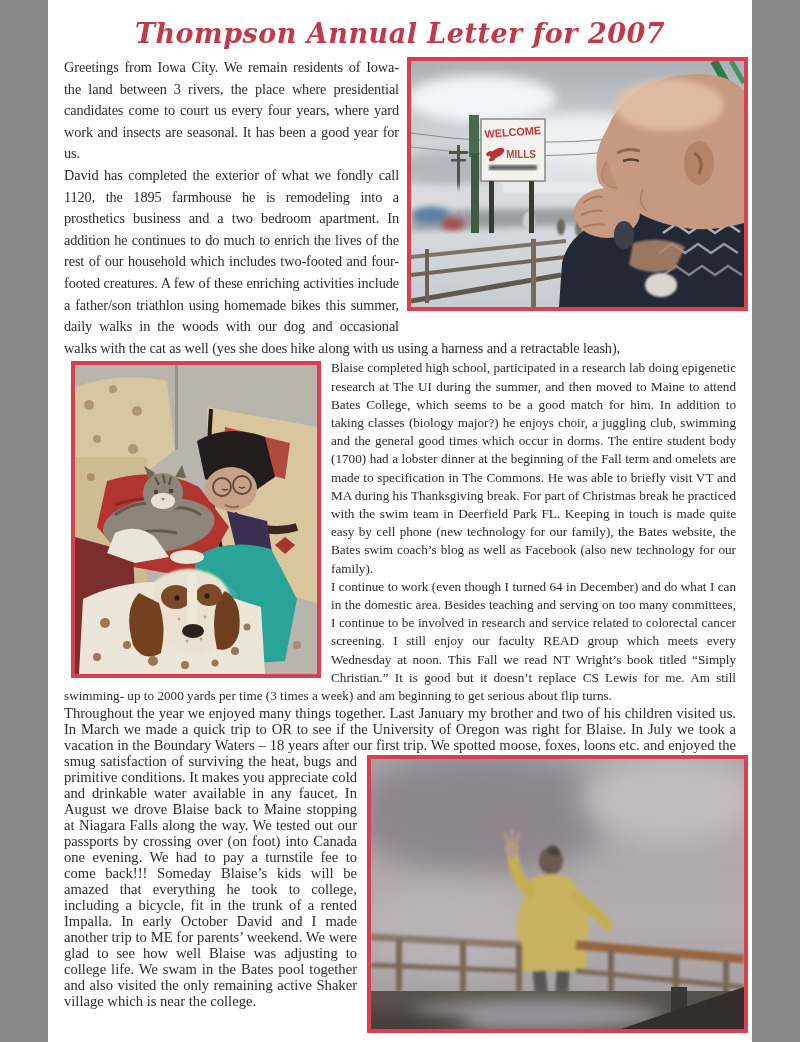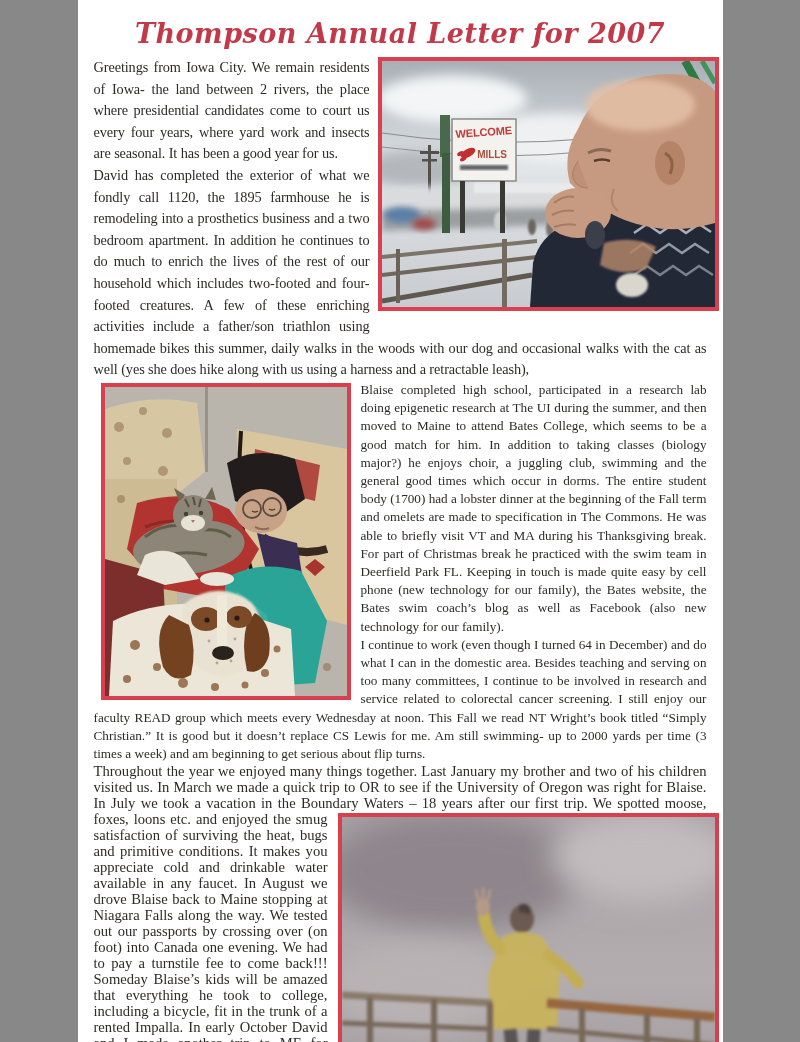--- a/index.html
+++ b/index.html
@@ -1,17 +1,17 @@
 <!DOCTYPE html>
 <html><head>
 <meta charset="utf-8">
 <style>
   html,body { margin:0; padding:0; background:#888; }
   .page {
-    position:relative; width:645px; height:1042px; margin:0 auto;
+    position:relative; width:704px; height:1042px; margin:0 auto;
     background:#ffffff; overflow:hidden;
     font-family:"Liberation Serif", serif;
   }
   .title {
     margin:18px 0 8px 0; text-align:center;
     font-family:"DejaVu Serif", serif; font-style:italic; font-weight:bold;
     font-size:27px; letter-spacing:0.5px; color:#c23a4a;
   }
   .body-text { margin:0 16px; text-align:justify; color:#2e2a28; }
   .body-text p { margin:0; padding:0; }
@@ -105,21 +105,21 @@
           <ellipse cx="288" cy="102" rx="15" ry="22" fill="#b58468"></ellipse>
           <path d="M283 92 q11 7 5 21" stroke="#8f6246" stroke-width="3" fill="none"></path>
           <path d="M232 128 q-6 14 4 22" stroke="#a87c62" stroke-width="2" fill="none" opacity="0.7"></path>
           <ellipse cx="196" cy="152" rx="33" ry="25" fill="#c79b81"></ellipse>
           <path d="M172 142 q10 -8 20 -6 M170 154 q12 -6 22 -4 M172 166 q12 -4 22 -2" stroke="#a87c62" stroke-width="2" fill="none"></path>
           <ellipse cx="213" cy="174" rx="10" ry="14" fill="#3a3f4a"></ellipse>
           <path d="M222 182 q30 -8 52 4 l-10 22 q-26 8 -46 -4 Z" fill="#b08468" opacity="0.85" filter="url(#db1)"></path>
           <ellipse cx="250" cy="224" rx="16" ry="12" fill="#d9d6cd" filter="url(#db1)"></ellipse>
         </svg>
       </span>
-      <span>Greetings from Iowa City.  We remain residents of Iowa- the land between 2 rivers, the place where presidential candidates come to court us every four years, where yard work and insects are seasonal.  It has been a good year for us.</span>
+      <span>Greetings from Iowa City.  We remain residents of Iowa- the land between 3 rivers, the place where presidential candidates come to court us every four years, where yard work and insects are seasonal.  It has been a good year for us.</span>
     </p>
 
     <p class="p-lead">
       <span>David has completed the exterior of what we fondly call 1120, the 1895 farmhouse he is remodeling into a prosthetics business and a two bedroom apartment.  In addition he continues to do much to enrich the lives of the rest of our household which includes two-footed and four-footed creatures.   A few of these enriching activities include a father/son triathlon using homemade bikes this summer, daily walks in the woods with our dog and occasional walks with the cat as well (yes she does hike along with us using a harness and a retractable leash),</span>
     </p>
 
     <p class="p-mid">
       
       <span class="photo photo-couch">
         <svg viewBox="0 0 242 309" preserveAspectRatio="none">

